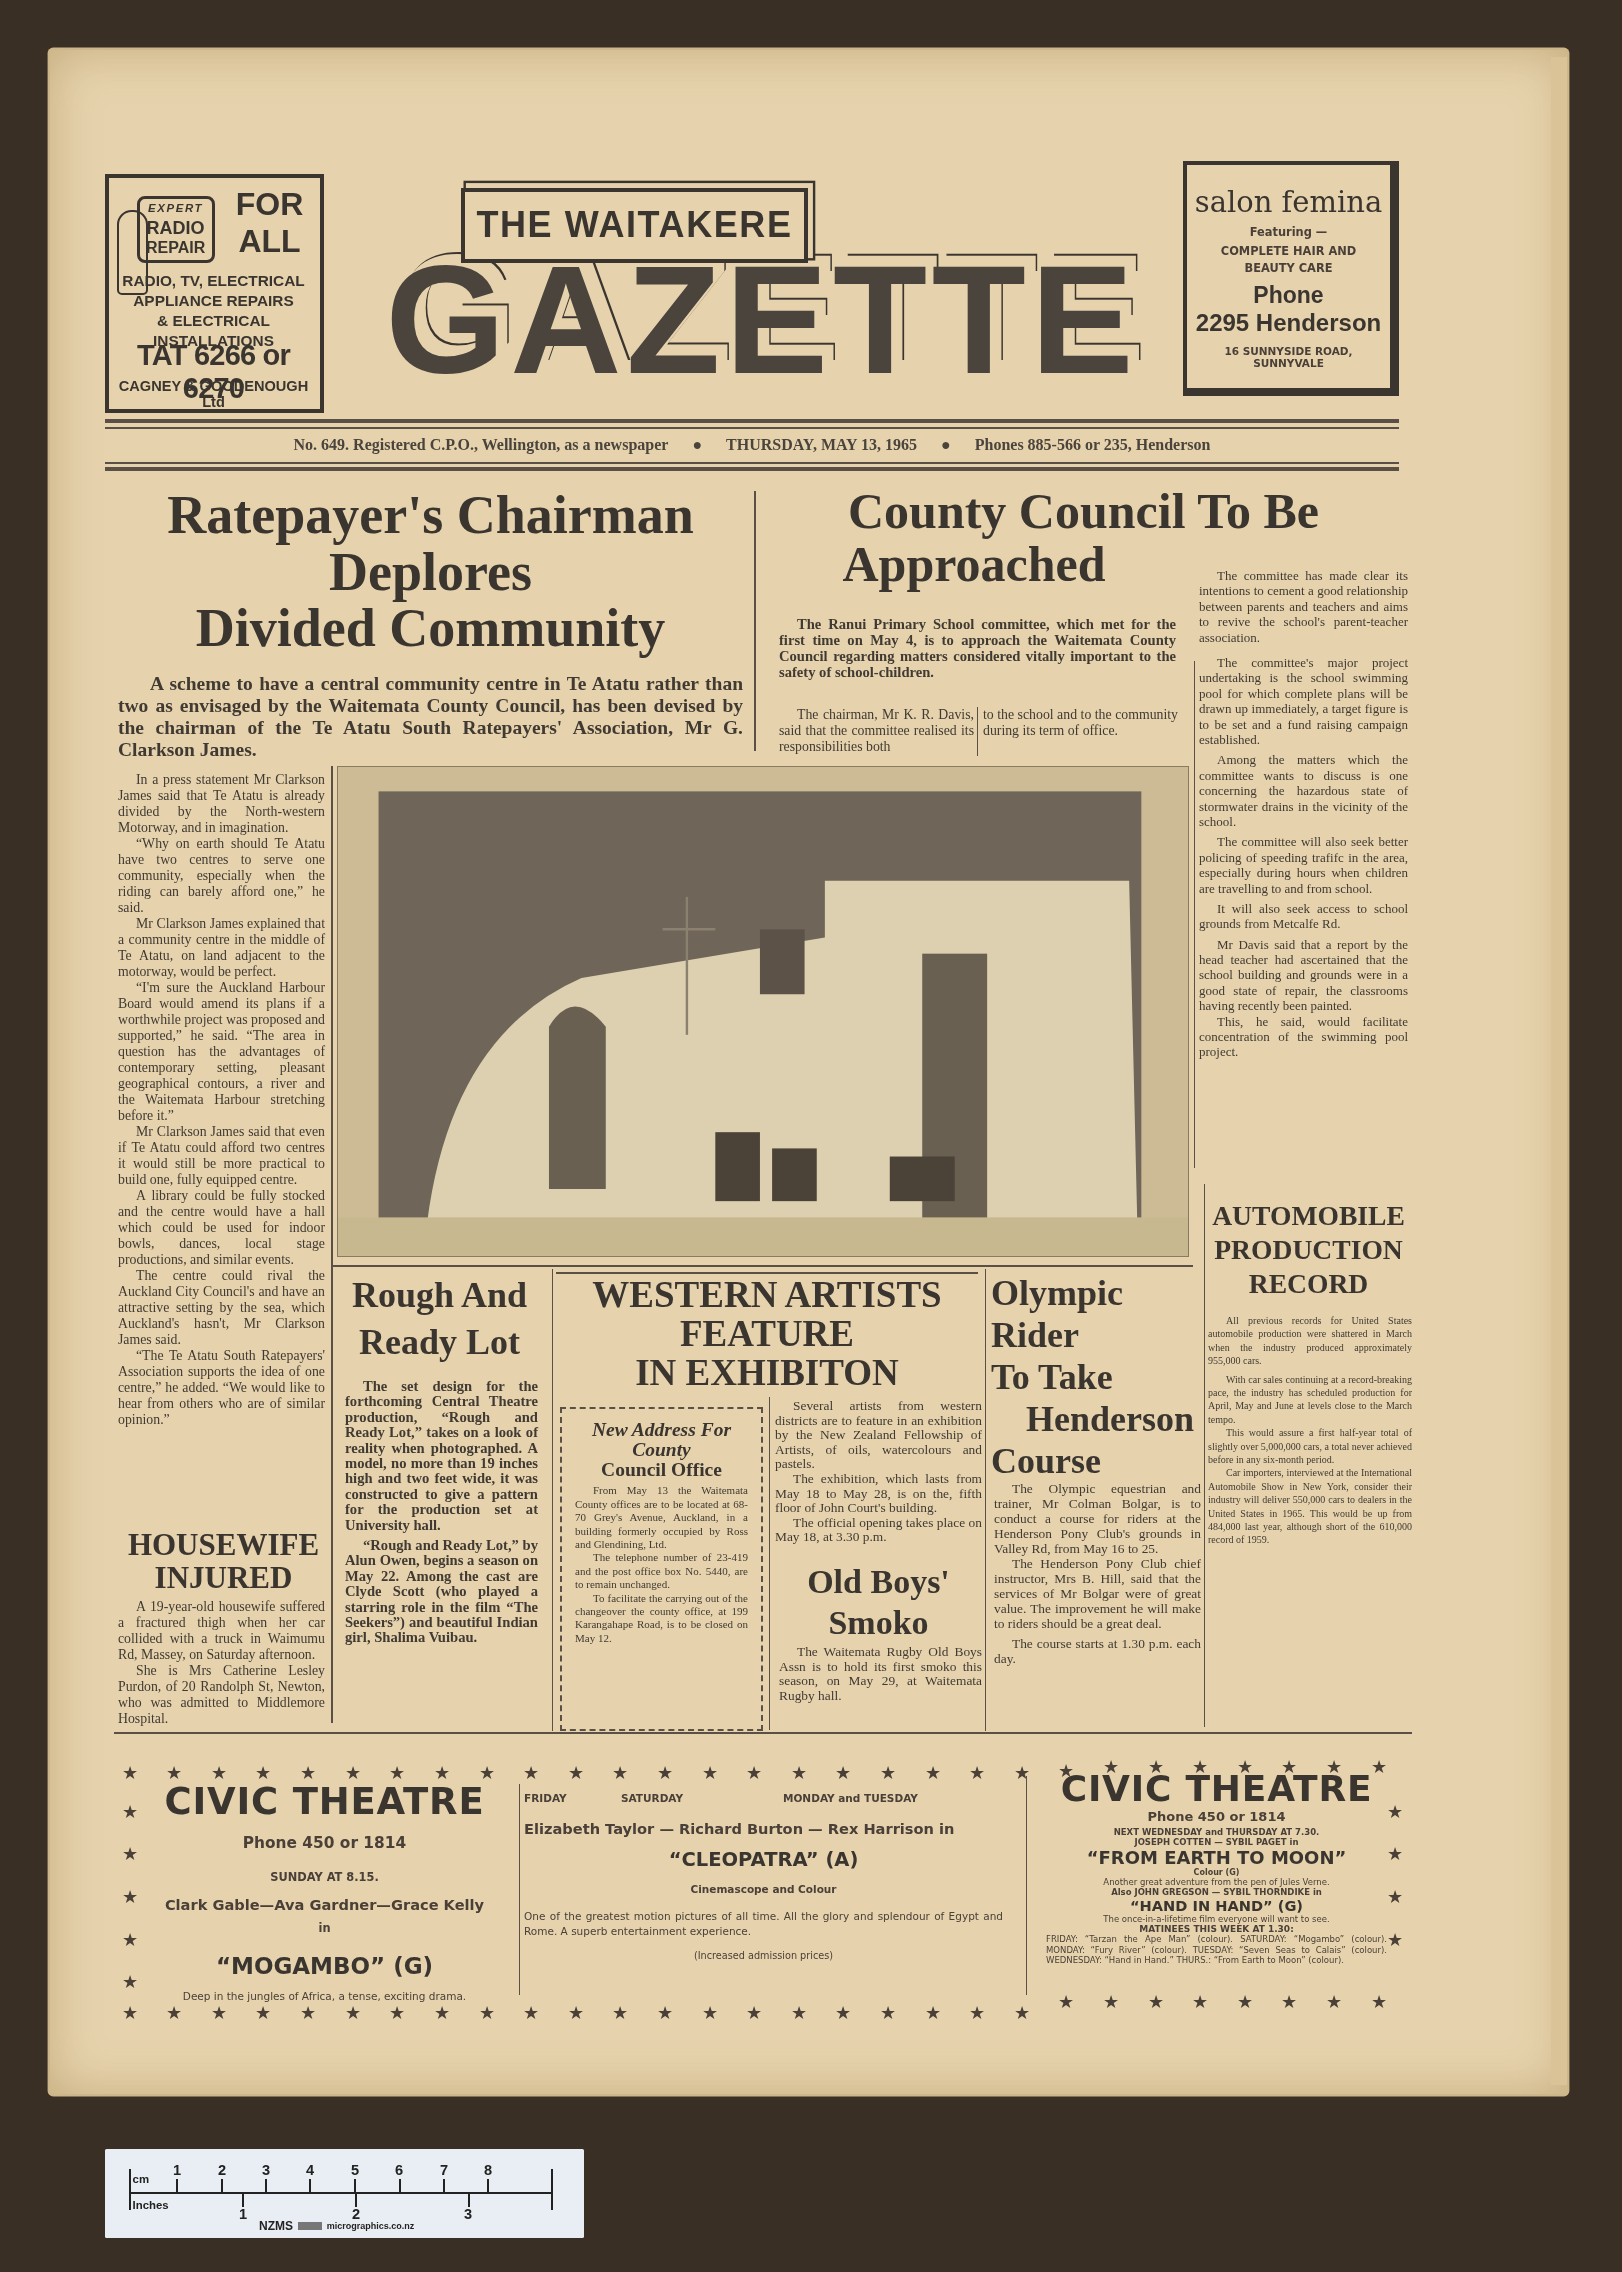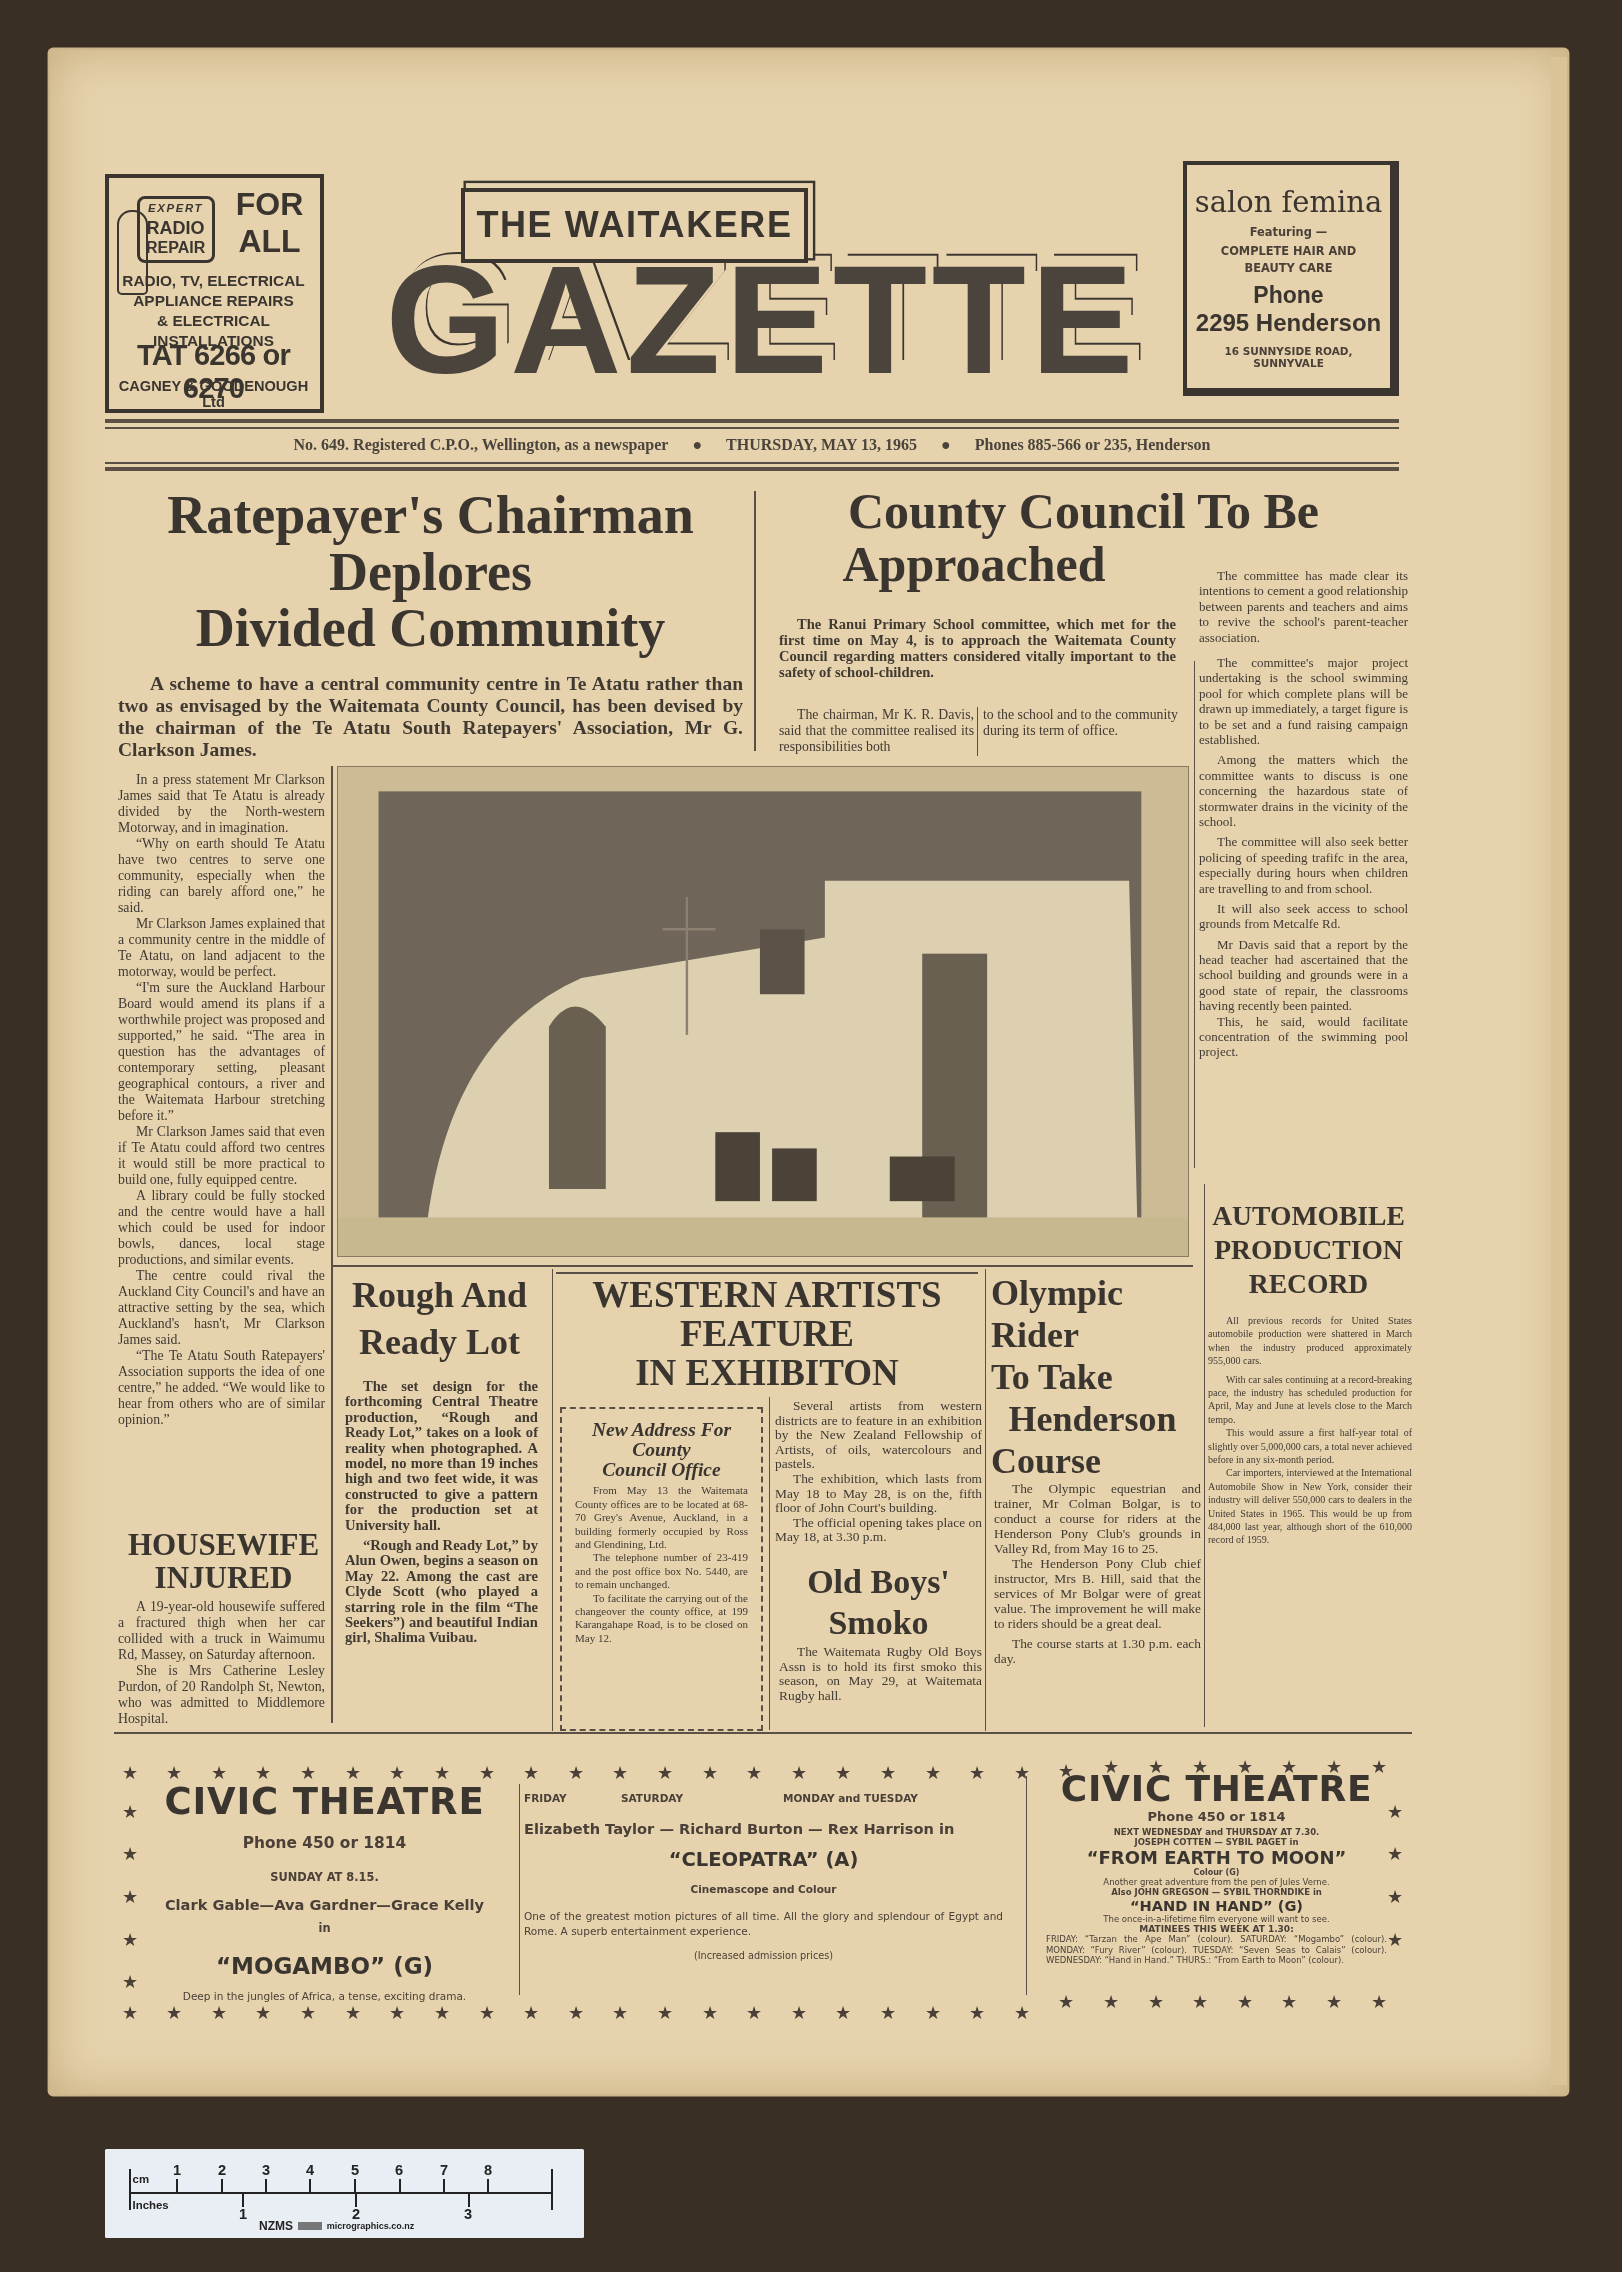--- a/index.html
+++ b/index.html
@@ -161,21 +161,21 @@
 <div class="hrule" style="left:556px;top:1272px;width:422px;height:1.6px"></div>
 <div class="abs" style="left:556px;top:1275px;width:422px">
   <div class="hl" style="font-size:37px;line-height:39px">WESTERN ARTISTS</div>
   <div class="hl" style="font-size:37px;line-height:39px">FEATURE</div>
   <div class="hl" style="font-size:37px;line-height:39px">IN EXHIBITON</div>
 </div>
 
 <div class="dash-box" style="left:560px;top:1407px;width:203px;height:324px">
   <div class="hl" style="font-style:italic;font-size:19.5px;line-height:19.5px">New Address For</div>
   <div class="hl" style="font-style:italic;font-size:19.5px;line-height:19.5px">County</div>
-  <div class="hl" style="font-style:italic;font-size:19.5px;line-height:21px">Council Office</div>
+  <div class="hl" style="font-size:19.5px;line-height:21px">Council Office</div>
   <div class="body" style="font-weight:400;font-size:11px;line-height:13.4px;margin-top:4px">
     <p>From May 13 the Waitemata County offices are to be located at 68-70 Grey's Avenue, Auckland, in a building formerly occupied by Ross and Glendining, Ltd.</p>
     <p>The telephone number of 23-419 and the post office box No. 5440, are to remain unchanged.</p>
     <p>To facilitate the carrying out of the changeover the county office, at 199 Karangahape Road, is to be closed on May 12.</p>
   </div>
 </div>
 <div class="vrule" style="left:769px;top:1397px;height:333px;width:0.8px"></div>
 <div class="abs body" style="left:775px;top:1399px;width:207px;font-size:13.4px;line-height:14.6px">
   <p>Several artists from western districts are to feature in an exhibition by the New Zealand Fellowship of Artists, of oils, watercolours and pastels.</p>
   <p>The exhibition, which lasts from May 18 to May 28, is on the, fifth floor of John Court's building.</p>
@@ -187,21 +187,21 @@
 </div>
 <div class="abs body" style="left:779px;top:1645px;width:203px;font-size:13.4px;line-height:14.6px">
   <p>The Waitemata Rugby Old Boys Assn is to hold its first smoko this season, on May 29, at Waitemata Rugby hall.</p>
 </div>
 
 <div class="vrule" style="left:985px;top:1269px;height:462px;width:0.8px"></div>
 <div class="abs" style="left:991px;top:1272px;width:203px">
   <div class="hl" style="font-size:36px;line-height:42px;text-align:left">Olympic</div>
   <div class="hl" style="font-size:36px;line-height:42px;text-align:left">Rider</div>
   <div class="hl" style="font-size:36px;line-height:42px;text-align:left">To Take</div>
-  <div class="hl" style="font-size:36px;line-height:42px;text-align:center">Henderson</div>
+  <div class="hl" style="font-size:36px;line-height:42px;text-align:right">Henderson</div>
   <div class="hl" style="font-size:36px;line-height:42px;text-align:left">Course</div>
 </div>
 <div class="abs body" style="left:994px;top:1481px;width:207px;font-size:13.4px;line-height:15px">
   <p>The Olympic equestrian and trainer, Mr Colman Bolgar, is to conduct a course for riders at the Henderson Pony Club's grounds in Valley Rd, from May 16 to 25.</p>
   <p>The Henderson Pony Club chief instructor, Mrs B. Hill, said that the services of Mr Bolgar were of great value. The improvement he will make to riders should be a great deal.</p>
   <p style="margin-top:4.9px">The course starts at 1.30 p.m. each day.</p>
 </div>
 
 <div class="vrule" style="left:1204px;top:1184px;height:543px;width:0.8px"></div>
 <div class="abs" style="left:1207px;top:1199px;width:203px">

